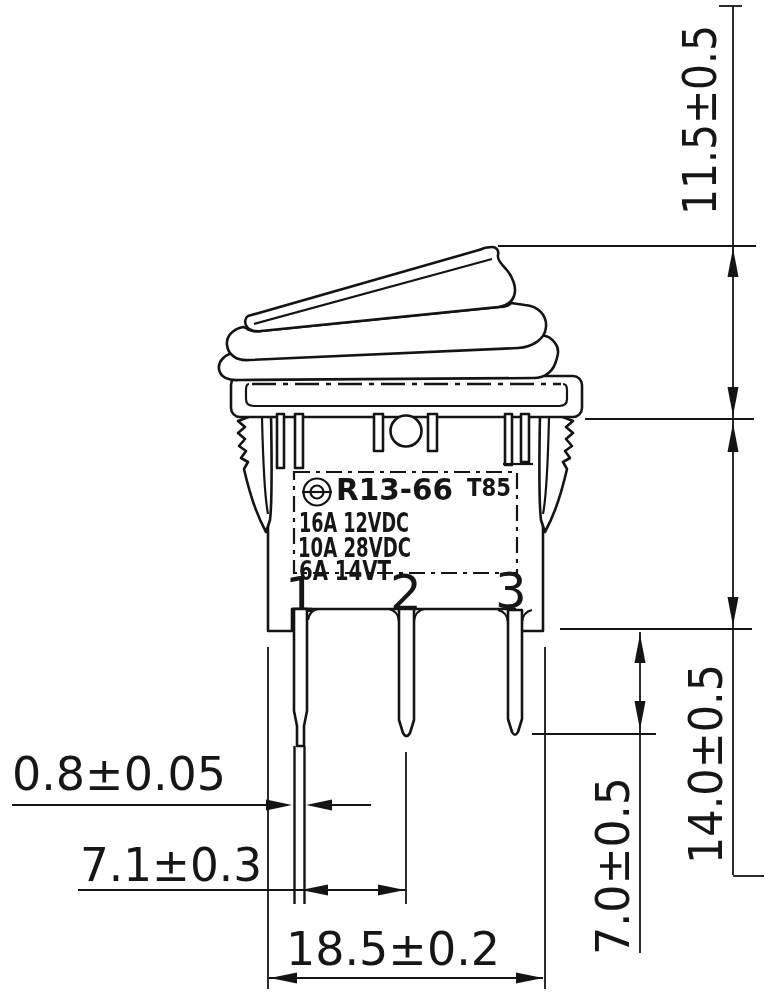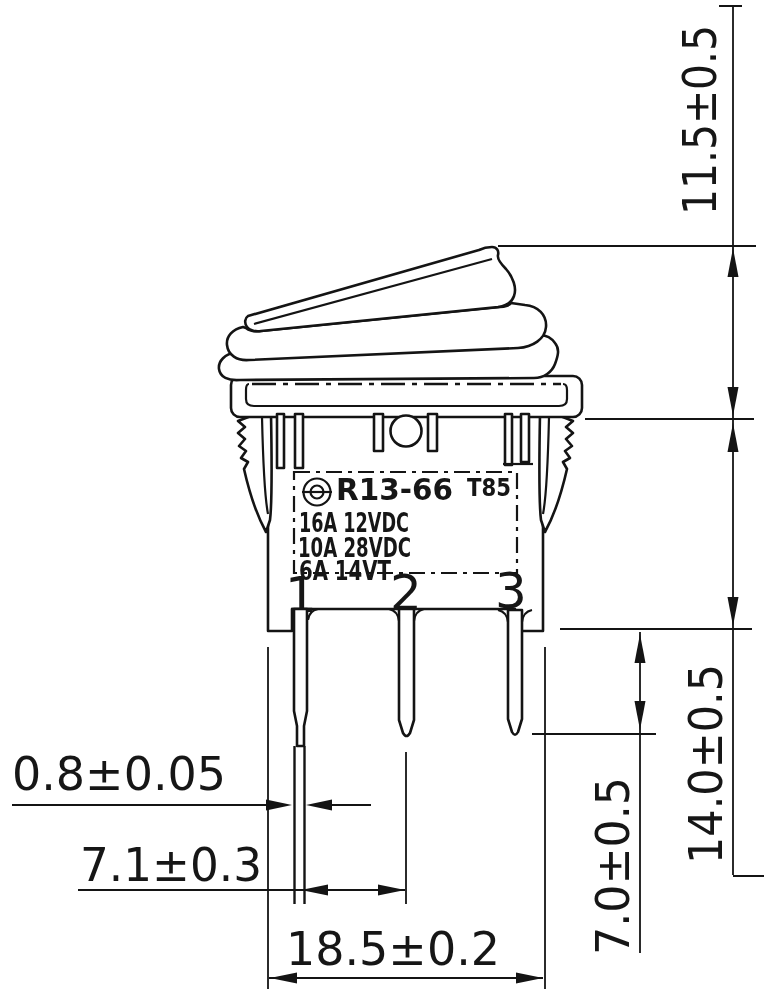--- a/index.html
+++ b/index.html
@@ -1,16 +1,16 @@
 <!DOCTYPE html>
 <html><head>
 <meta charset="utf-8">
 <style>
   html,body{margin:0;padding:0;background:#ffffff;}
-  .stage{position:relative;width:765px;height:1000px;background:#fff;overflow:hidden;border-radius:8px;}
+  .stage{position:relative;width:765px;height:1000px;background:#fff;overflow:hidden;}
   svg{display:block;}
   .outline{fill:#ffffff;stroke:#141414;stroke-width:2.6;stroke-linejoin:round;}
   .detail{fill:none;stroke:#141414;stroke-width:2.2;}
   .dim{fill:none;stroke:#141414;stroke-width:1.8;}
   .blade{fill:none;stroke:#141414;stroke-width:2.4;}
   .arrow{fill:#141414;stroke:none;}
   .dashdot{fill:none;stroke:#141414;stroke-width:2.4;stroke-dasharray:24 7 5 7;}
   .boxdash{fill:none;stroke:#141414;stroke-width:2.2;stroke-dasharray:16 6 4 6;}
   text{fill:#161616;font-family:"DejaVu Sans","Liberation Sans",sans-serif;}
   .dimtxt{font-size:46px;}

